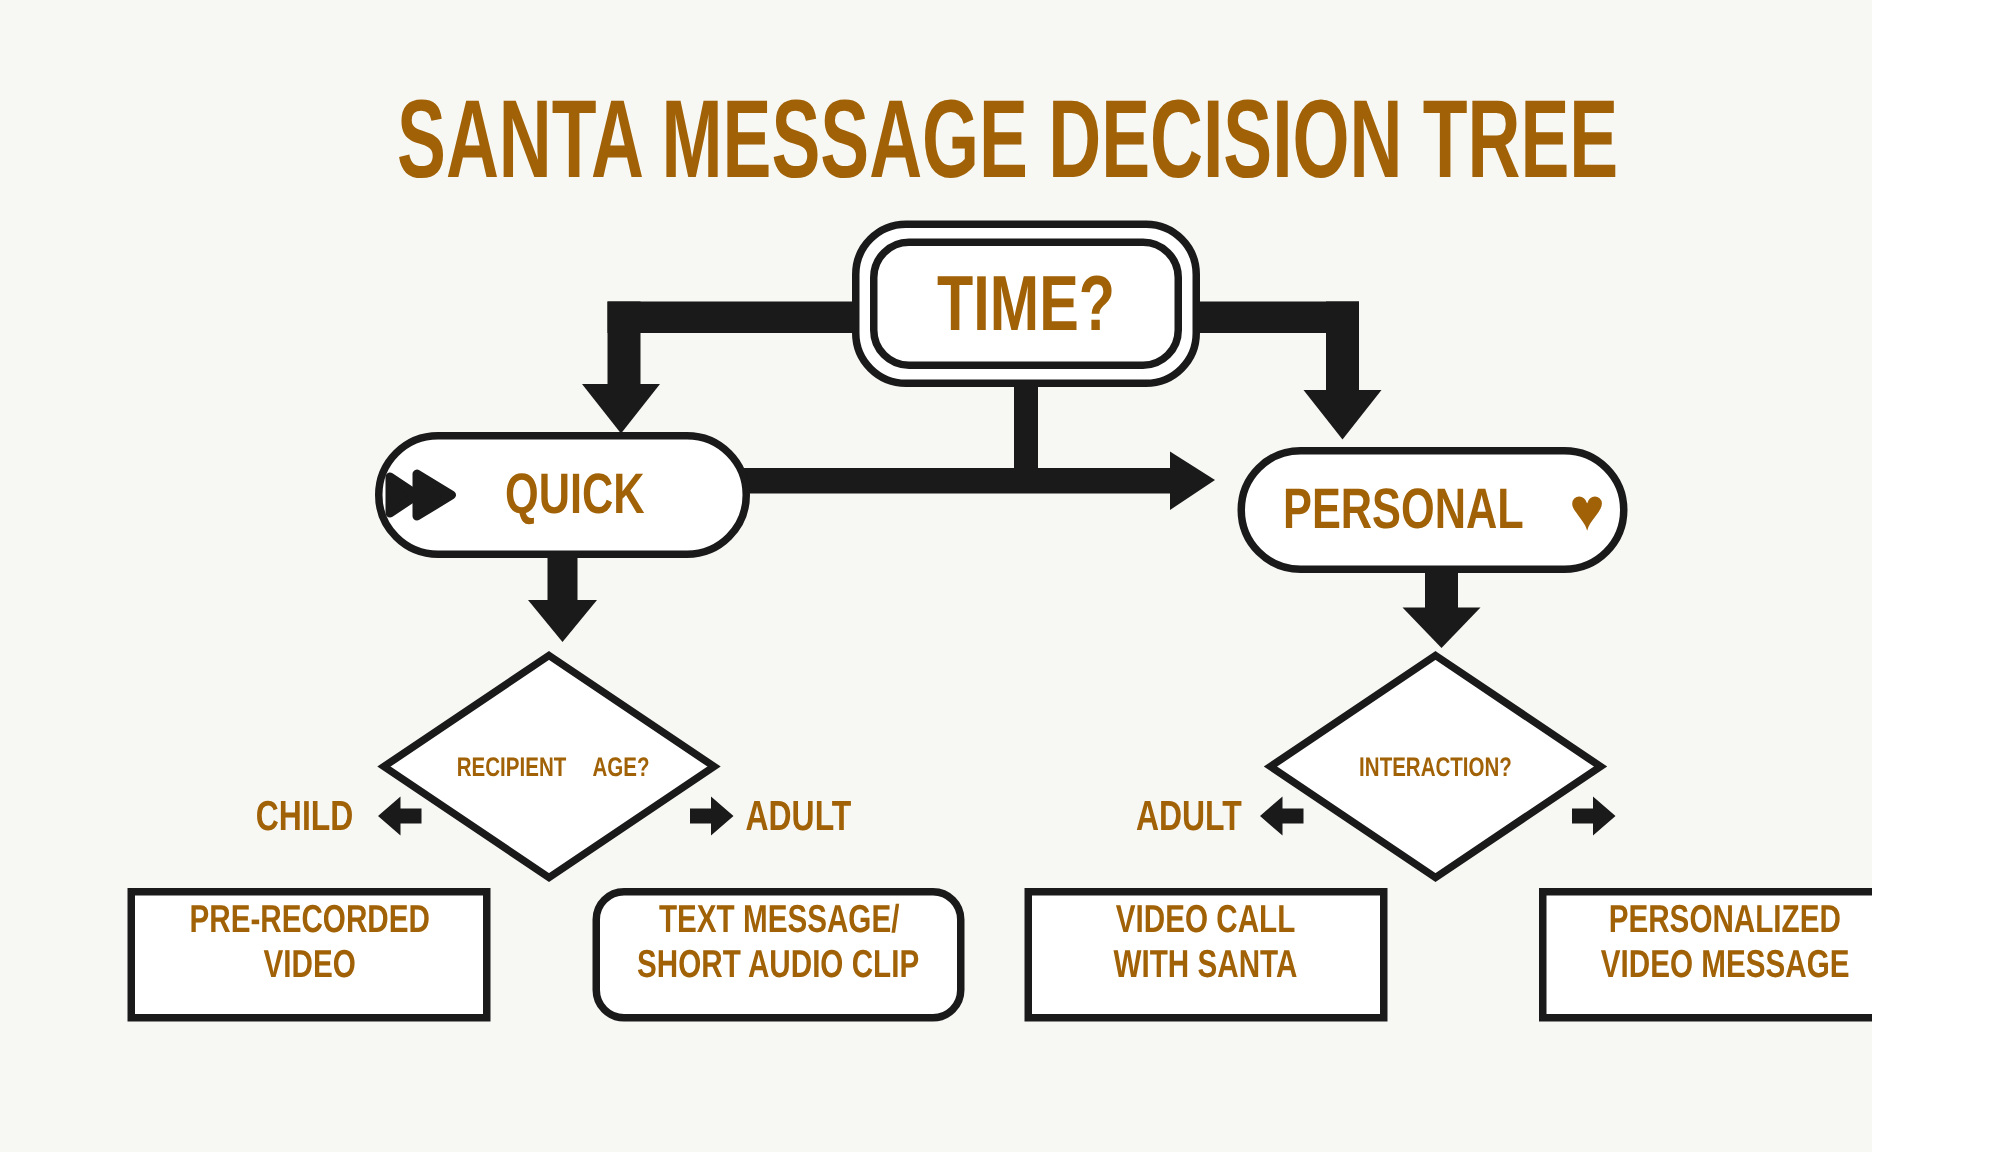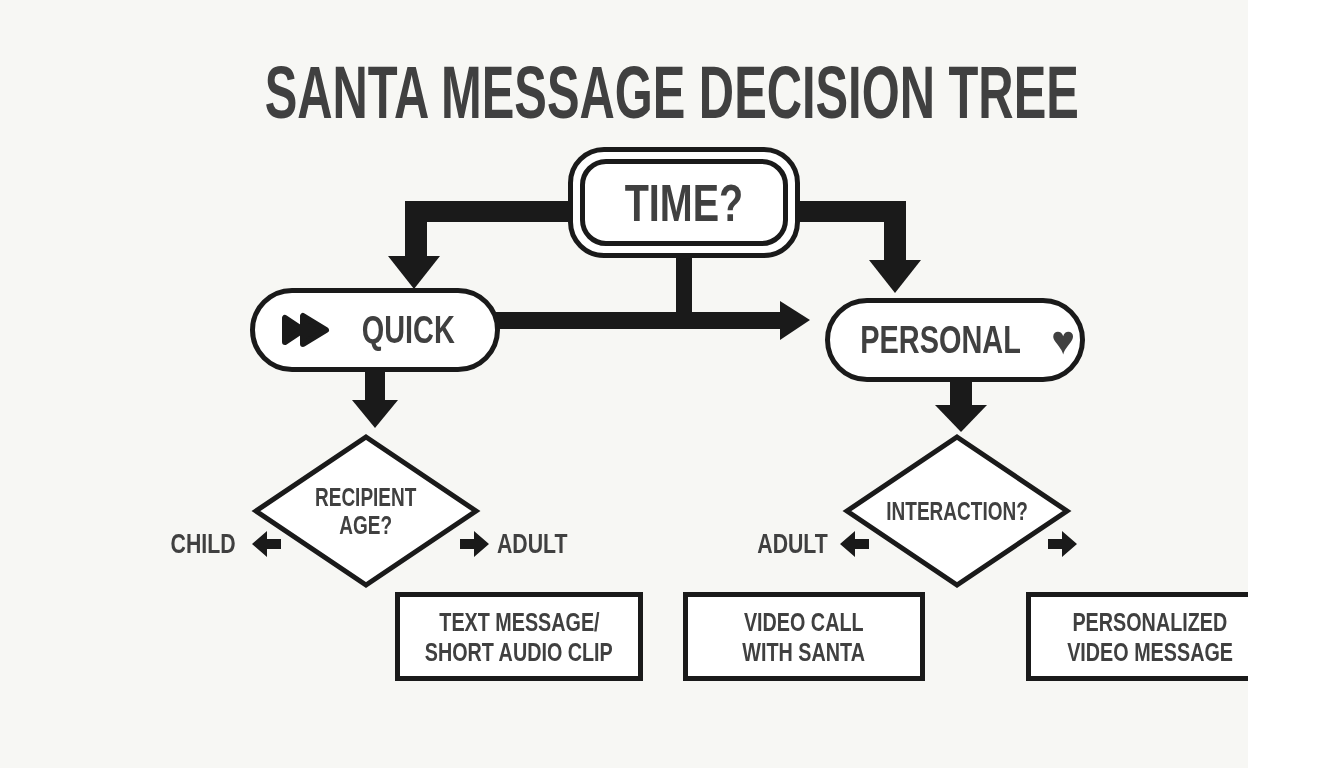--- a/index.html
+++ b/index.html
@@ -1,55 +1,55 @@
 <!DOCTYPE html>
 <html><head>
 <meta charset="utf-8">
 <style>
   html,body{margin:0;padding:0;}
   #stage{
     position:relative;width:1248px;height:768px;overflow:hidden;
-    background:#f7f7f4;color:#404040;
+    background:#f7f7f4;color:#a16207;
     font-family:"Liberation Sans", sans-serif;font-weight:bold;
   }
   #diagram-svg{position:absolute;left:0;top:0;z-index:1;}
   .ink{fill:#1a1a1a;}
   .node{
     position:absolute;z-index:2;box-sizing:border-box;background:#ffffff;
-    border:5px solid #1a1a1a;display:flex;align-items:center;justify-content:center;
+    border:5px solid #1a1a1a;display:flex;align-items:center;
   }
   .cond{display:inline-block;transform:scaleX(0.76);transform-origin:50% 50%;white-space:nowrap;}
   .cond-r{display:inline-block;transform:scaleX(0.76);transform-origin:100% 50%;white-space:nowrap;}
   .cond-l{display:inline-block;transform:scaleX(0.76);transform-origin:0% 50%;white-space:nowrap;}
 
   #title{position:absolute;left:0;top:56px;width:1344px;text-align:center;
          font-size:74px;line-height:74px;letter-spacing:0px;z-index:3;}
 
   #time-node{left:568px;top:147px;width:232px;height:111px;border-radius:36px;padding:7px;}
   #time-inner{box-sizing:border-box;width:100%;height:100%;border:5px solid #1a1a1a;
               border-radius:26px;display:flex;align-items:center;justify-content:center;
               font-size:52px;}
   #quick-node{left:250px;top:288px;width:250px;height:84px;border-radius:42px;gap:15px;font-size:38px;}
   #personal-node{left:825px;top:298px;width:260px;height:84px;border-radius:42px;gap:5px;font-size:38px;}
   .heart{font-size:40px;line-height:40px;}
 
-  .diamond-label{position:absolute;z-index:3;display:flex;flex-direction:column;
-                 align-items:center;justify-content:center;font-size:25px;line-height:28px;}
+  .diamond-label{position:absolute;z-index:3;display:flex;flex-direction:row;
+                 align-items:center;justify-content:center;font-size:18px;line-height:28px;}
   #recipient-age-label{left:258px;top:440px;width:216px;height:142px;}
   #interaction-label{left:849px;top:440px;width:216px;height:142px;}
 
   .branch-label{position:absolute;z-index:3;font-size:28px;line-height:30px;top:529px;height:30px;}
   #child-label{left:128px;width:108px;text-align:right;}
   #adult-left-label{left:497px;width:120px;text-align:left;}
   #adult-right-label{left:713px;width:115px;text-align:right;}
   #recorded-label{left:1084px;width:160px;text-align:left;}
 
   .outcome{top:592px;height:89px;flex-direction:column;font-size:26px;line-height:30px;}
   #outcome-0{left:85px;width:242px;}
-  #outcome-1{left:395px;width:248px;}
+  #outcome-1{left:395px;width:248px;border-radius:21px;}
   #outcome-2{left:683px;width:242px;}
   #outcome-3{left:1002px;width:248px;margin-left:24px;}
 </style>
 </head>
 <body>
 
 <div id="stage">
 
   <div id="title">
     <span class="cond" style="transform:scaleX(0.66);">SANTA MESSAGE DECISION TREE</span>
@@ -115,20 +115,24 @@
   <div class="branch-label" id="child-label">
     <span class="cond-r">CHILD</span>
   </div>
   <div class="branch-label" id="adult-left-label">
     <span class="cond-l">ADULT</span>
   </div>
   <div class="branch-label" id="adult-right-label">
     <span class="cond-r">ADULT</span>
   </div>
 
+  <div class="node outcome" id="outcome-0">
+    <span class="cond">PRE-RECORDED</span>
+    <span class="cond">VIDEO</span>
+  </div>
   <div class="node outcome" id="outcome-1">
     <span class="cond">TEXT MESSAGE/</span>
     <span class="cond">SHORT AUDIO CLIP</span>
   </div>
   <div class="node outcome" id="outcome-2">
     <span class="cond">VIDEO CALL</span>
     <span class="cond">WITH SANTA</span>
   </div>
   <div class="node outcome" id="outcome-3">
     <span class="cond">PERSONALIZED</span>

